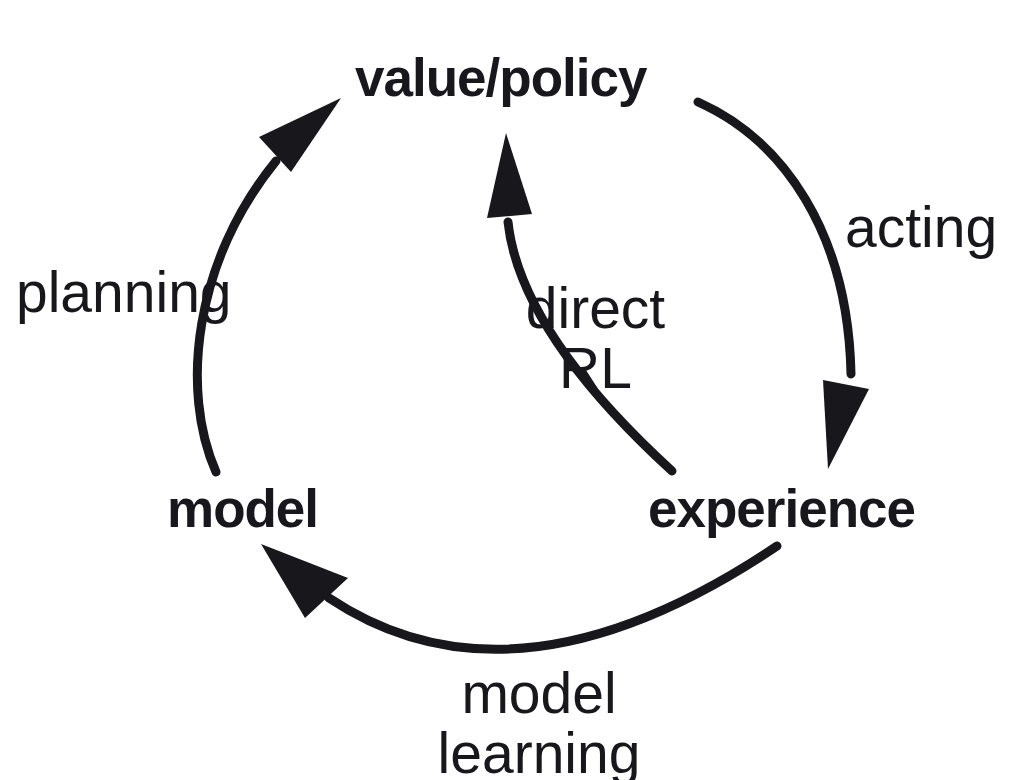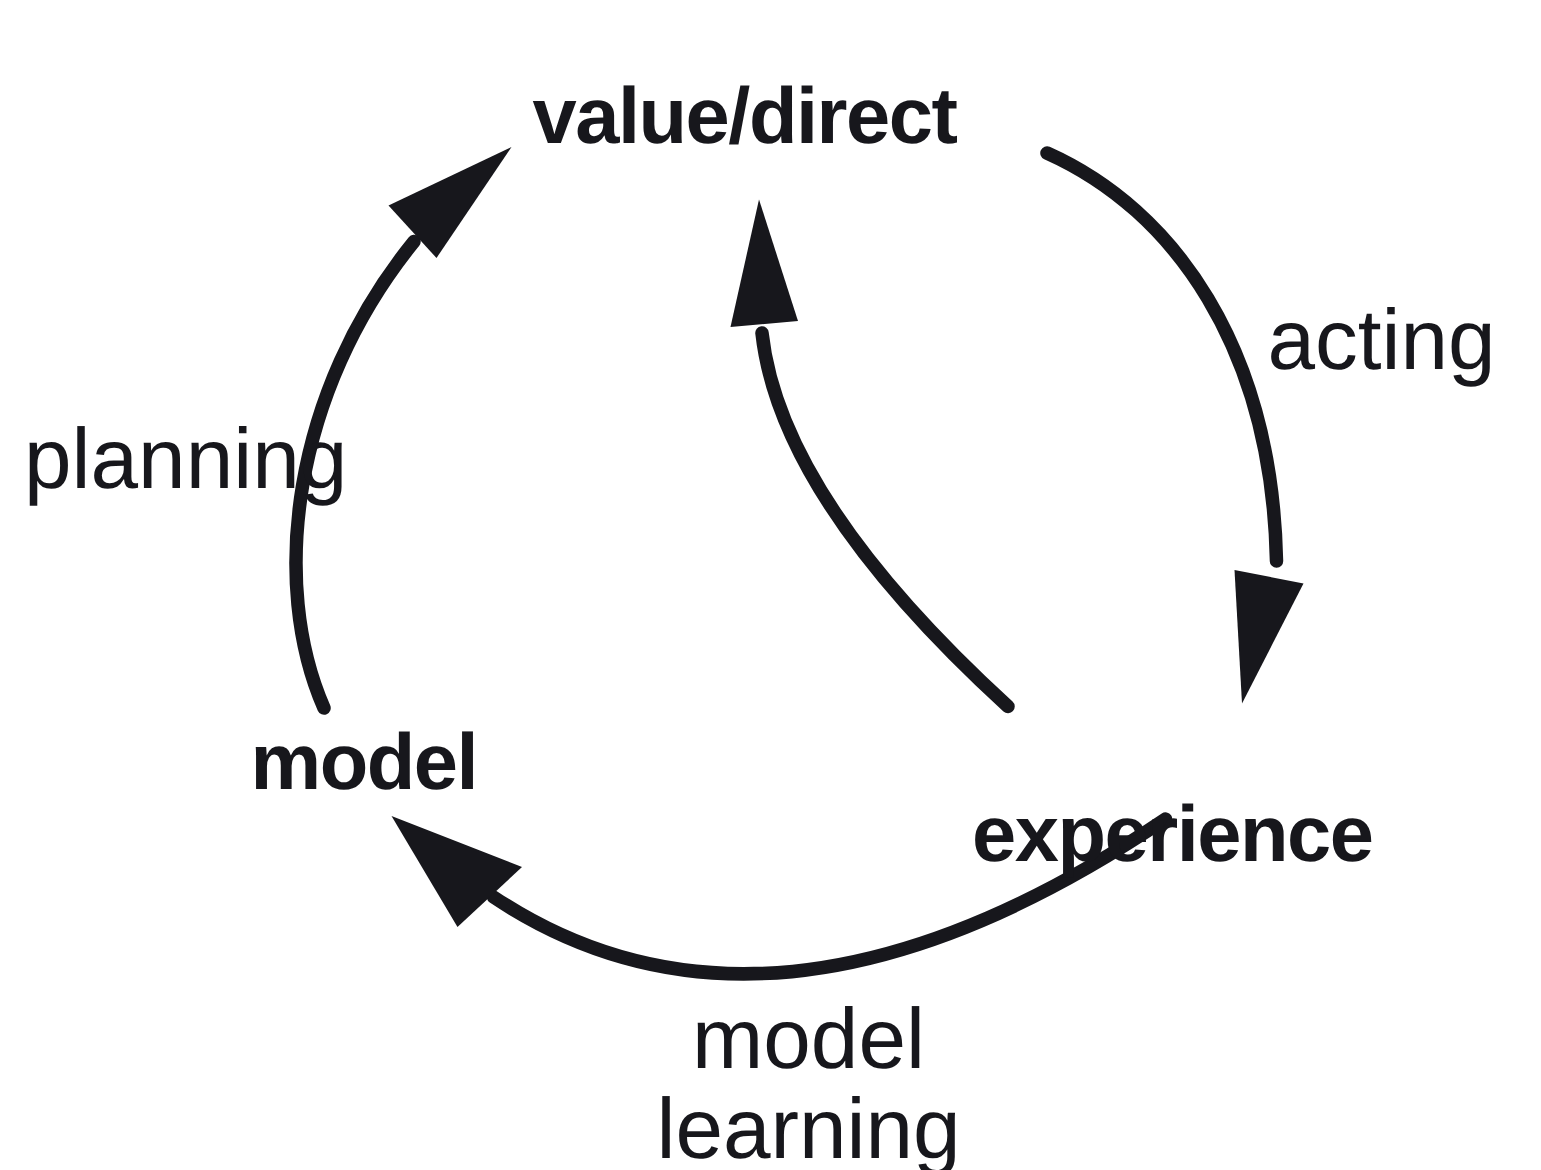--- a/index.html
+++ b/index.html
@@ -77,30 +77,34 @@
       <path class="arrow-path" d="M 216 472 C 180 390 194 262 276 161"></path>
       <polygon class="arrow-head" points="341,98 259,137 291,172"></polygon>
     </g>
 
     <g>
       <path class="arrow-path" d="M 777 546 Q 515 722 329 598"></path>
       <polygon class="arrow-head" points="261,544 305,618 348,578"></polygon>
     </g>
   </svg>
 
-  <div class="label node-label" style="left:355px; top:50px;">value/direct</div>
+  <div class="label node-label" style="left:355px; top:50px;">value/policy</div>
 
   <div class="label node-label" style="left:167px; top:481px;">model</div>
 
-  <div class="label node-label" style="left:648px; top:481px;margin-top:48px;">experience</div>
+  <div class="label node-label" style="left:648px; top:481px;">experience</div>
 
   <div class="label edge-label" style="left:845px; top:198px;">acting</div>
 
-  <div class="label edge-label" style="left:16px; top:277px;">planning</div>
+  <div class="label edge-label" style="left:16px; top:263px;">planning</div>
 
+  <div class="label edge-label two-line" style="left:508px; top:279px; width:175px;">
+    <div>direct</div>
+    <div>RL</div>
+  </div>
 
   <div class="label edge-label two-line" style="left:425px; top:664px; width:228px;">
     <div>model</div>
     <div>learning</div>
   </div>
 
 
 </div>
 
 </body></html>

